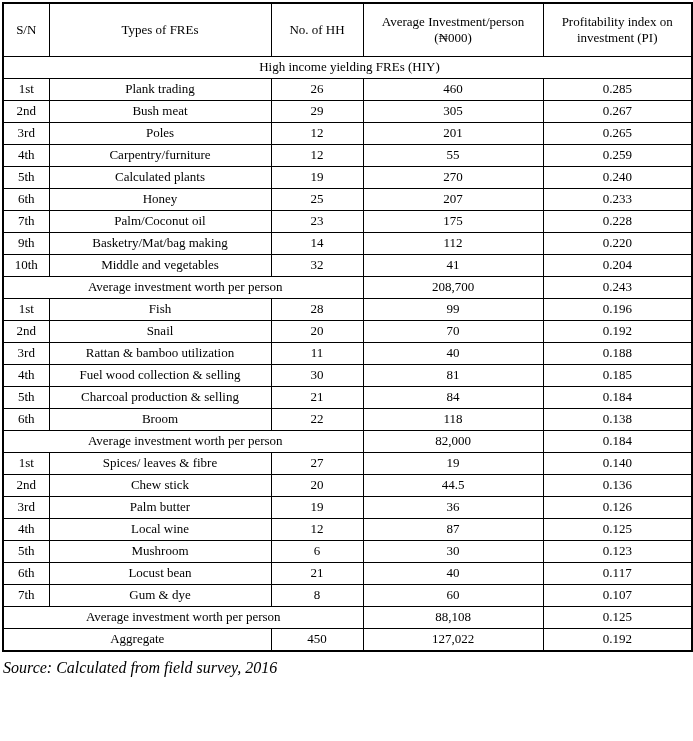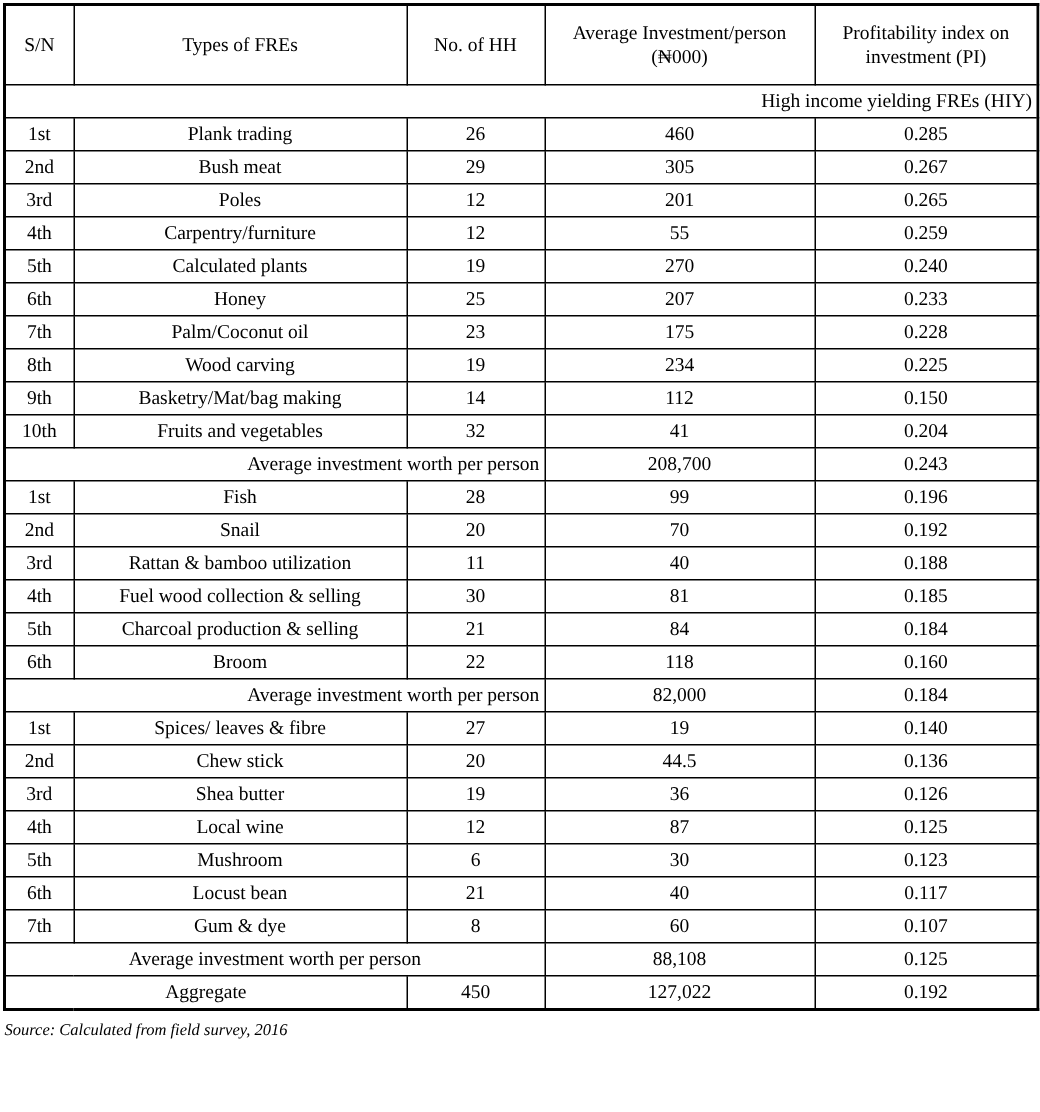--- a/index.html
+++ b/index.html
@@ -36,26 +36,26 @@
     overflow: hidden;
     line-height: 1.25;
   }
   thead th {
     height: 50px;
   }
   tbody td {
     height: 19px;
   }
   td.left {
-    text-align: right;
+    text-align: center;
     padding-left: 7px;
     margin-top: 48px;
   }
   .source-note {
-    font-size: 11px;
+    font-size: 16px;
     font-style: italic;
     margin-top: 7px;
     padding-left: 1px;
   }
 </style>
 </head>
 <body>
 
 <div class="page">
   <table class="fre-table">
@@ -122,36 +122,29 @@
           <td>0.233</td>
         </tr>
         <tr>
           <td>7th</td>
           <td>Palm/Coconut oil</td>
           <td>23</td>
           <td>175</td>
           <td>0.228</td>
         </tr>
         <tr>
-          <td>8th</td>
-          <td>Wood carving</td>
-          <td>19</td>
-          <td>234</td>
-          <td>0.225</td>
-        </tr>
-        <tr>
           <td>9th</td>
           <td>Basketry/Mat/bag making</td>
           <td>14</td>
           <td>112</td>
-          <td>0.150</td>
+          <td>0.220</td>
         </tr>
         <tr>
           <td>10th</td>
-          <td>Fruits and vegetables</td>
+          <td>Middle and vegetables</td>
           <td>32</td>
           <td>41</td>
           <td>0.204</td>
         </tr>
         <tr>
           <td colspan="3" class="left">Average investment worth per person</td>
           <td>208,700</td>
           <td>0.243</td>
         </tr>
         <tr>
@@ -187,21 +180,21 @@
           <td>Charcoal production &amp; selling</td>
           <td>21</td>
           <td>84</td>
           <td>0.184</td>
         </tr>
         <tr>
           <td>6th</td>
           <td>Broom</td>
           <td>22</td>
           <td>118</td>
-          <td>0.160</td>
+          <td>0.138</td>
         </tr>
         <tr>
           <td colspan="3" class="left">Average investment worth per person</td>
           <td>82,000</td>
           <td>0.184</td>
         </tr>
         <tr>
           <td>1st</td>
           <td>Spices/ leaves &amp; fibre</td>
           <td>27</td>
@@ -210,21 +203,21 @@
         </tr>
         <tr>
           <td>2nd</td>
           <td>Chew stick</td>
           <td>20</td>
           <td>44.5</td>
           <td>0.136</td>
         </tr>
         <tr>
           <td>3rd</td>
-          <td>Shea butter</td>
+          <td>Palm butter</td>
           <td>19</td>
           <td>36</td>
           <td>0.126</td>
         </tr>
         <tr>
           <td>4th</td>
           <td>Local wine</td>
           <td>12</td>
           <td>87</td>
           <td>0.125</td>

